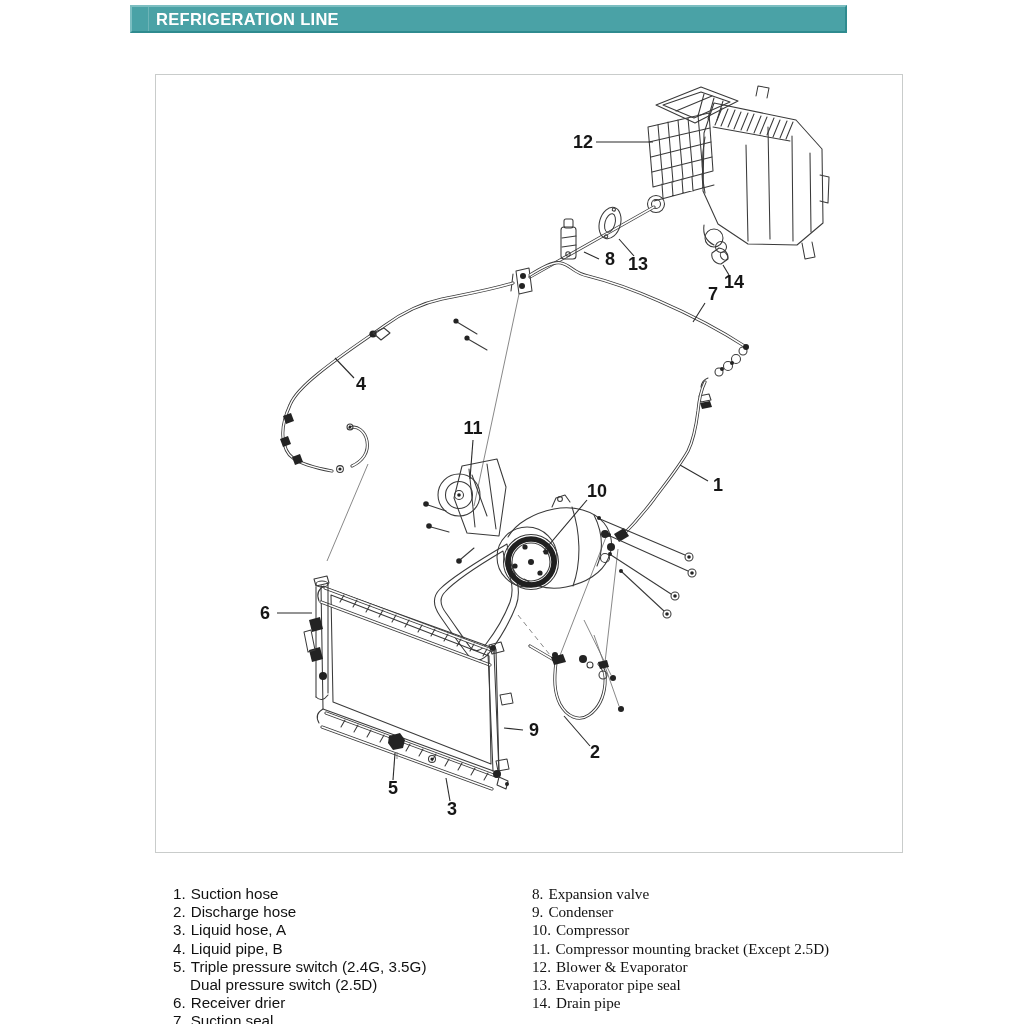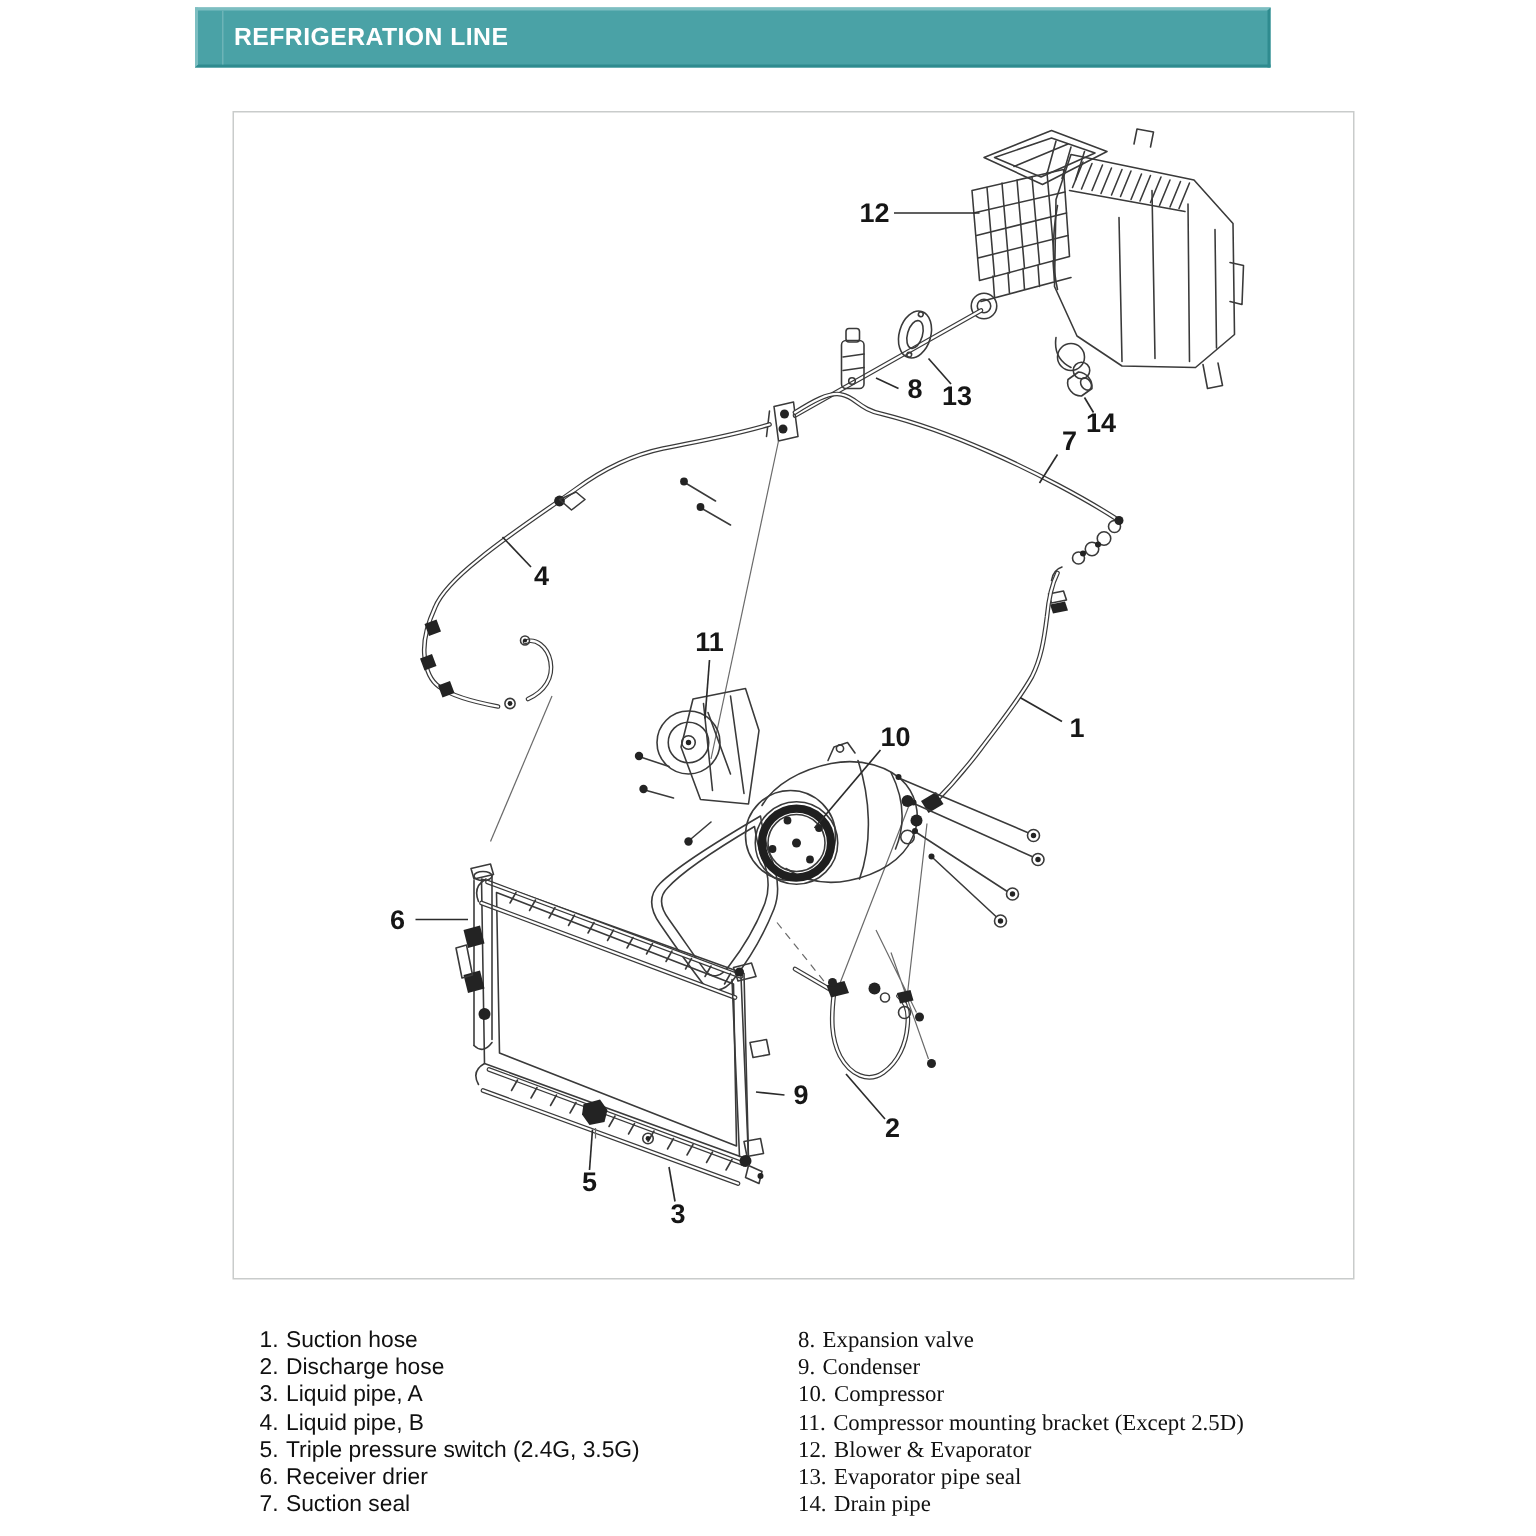--- a/index.html
+++ b/index.html
@@ -1,19 +1,19 @@
 <!DOCTYPE html>
 <html><head>
 <meta charset="utf-8">
 <style>
   html,body{margin:0;padding:0;background:#fff;}
   body{width:1024px;height:1024px;position:relative;overflow:hidden;
        font-family:"Liberation Sans",sans-serif;color:#111;}
   
-  .hdr{position:absolute;left:130px;top:5px;width:717px;height:40px;
+  .hdr{position:absolute;left:130px;top:5px;width:717px;height:28px;
        background:#4aa2a6;box-sizing:border-box;
        border-top:2px solid #7cbec1;border-left:2px solid #7cbec1;
        border-bottom:2px solid #2f8b8f;border-right:2px solid #2f8b8f;
        display:flex;align-items:center;}
   .hdr .inner-edge{width:1px;height:100%;background:#6db4b7;margin-left:16px;}
   .hdr .t{color:#fff;font-weight:bold;font-size:16.5px;letter-spacing:.3px;margin-left:7px;}
   
   .box{position:absolute;left:155px;top:74px;width:746px;height:777px;
        border:1px solid #c9cccb;background:#fff;}
   svg{display:block;}
@@ -305,23 +305,24 @@
       <text class="lbl" x="578" y="213">14</text>
         </g>
   </g>
 </svg>
 </div>
 
 <div class="legend">
   <div class="lcol">
     <div class="lrow"><span class="num">1.</span><span class="lab">Suction hose</span></div>
     <div class="lrow"><span class="num">2.</span><span class="lab">Discharge hose</span></div>
-    <div class="lrow"><span class="num">3.</span><span class="lab">Liquid pipe, A</span></div>
+    <div class="lrow"><span class="num">3.</span><span class="lab">Liquid hose, A</span></div>
     <div class="lrow"><span class="num">4.</span><span class="lab">Liquid pipe, B</span></div>
     <div class="lrow"><span class="num">5.</span><span class="lab">Triple pressure switch (2.4G, 3.5G)</span></div>
+    <div class="lrow cont"><span class="lab">Dual pressure switch (2.5D)</span></div>
     <div class="lrow"><span class="num">6.</span><span class="lab">Receiver drier</span></div>
     <div class="lrow"><span class="num">7.</span><span class="lab">Suction seal</span></div>
   </div>
   <div class="lcol right">
     <div class="lrow"><span class="num">8.</span><span class="lab">Expansion valve</span></div>
     <div class="lrow"><span class="num">9.</span><span class="lab">Condenser</span></div>
     <div class="lrow"><span class="num">10.</span><span class="lab">Compressor</span></div>
     <div class="lrow"><span class="num">11.</span><span class="lab">Compressor mounting bracket (Except 2.5D)</span></div>
     <div class="lrow"><span class="num">12.</span><span class="lab">Blower &amp; Evaporator</span></div>
     <div class="lrow"><span class="num">13.</span><span class="lab">Evaporator pipe seal</span></div>

